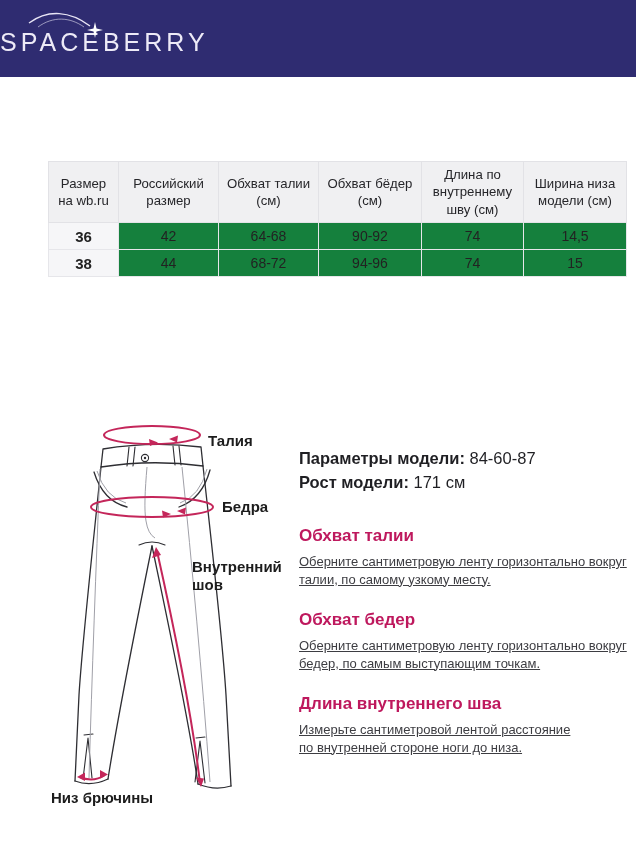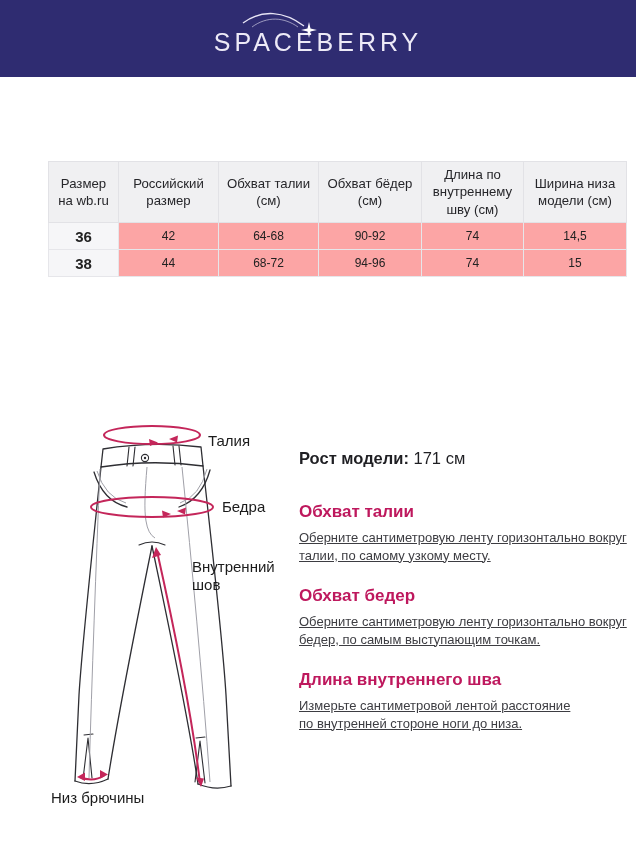--- a/index.html
+++ b/index.html
@@ -1,38 +1,38 @@
 <!DOCTYPE html>
 <html><head>
 <meta charset="utf-8">
 <style>
   * { margin:0; padding:0; box-sizing:border-box; }
   body { background:#fff; font-family:"Liberation Sans", sans-serif; }
   .page { position:relative; width:636px; height:848px; background:#ffffff; overflow:hidden; }
 
   
   .brand-header { position:absolute; top:0; left:0; width:636px; height:77px;
-    background:#2f2c71; display:flex; align-items:center; justify-content:center; }
+    background:#2f2c71; display:flex; align-items:center; }
   .brand-logo { position:relative; color:#edeaf7; font-size:25px; letter-spacing:4px;
     font-weight:400; padding-top:8px; }
   .comet { position:absolute; left:26px; top:-14px; }
 
   
   .size-table { position:absolute; left:48px; top:161px; border-collapse:collapse;
     table-layout:fixed; width:578px; }
   .size-table th { background:#f0f0f2; font-weight:400; font-size:13.2px; color:#26262a;
     border:1px solid #e2e2e6; height:56px; line-height:1.32; padding:4px 6px;
     text-align:center; vertical-align:middle; }
-  .size-table td { background:#fca5a5; font-size:12px; color:#222; border:1px solid #e6e6ea;
+  .size-table td { background:#15803d; font-size:14px; color:#222; border:1px solid #e6e6ea;
     height:27px; text-align:center; vertical-align:middle; }
   .size-table td.first { background:#f6f6f8; font-weight:700; font-size:15px; }
 
   
   .diagram { position:absolute; left:30px; top:415px; width:262px; height:400px; }
-  .diag-label { position:absolute; font-size:15px; font-weight:400; color:#1c1c1c;
+  .diag-label { position:absolute; font-size:15px; font-weight:700; color:#1c1c1c;
     line-height:18px; white-space:pre-line; }
   .waist-label { left:178px; top:17px; }
   .hips-label  { left:192px; top:83px; }
   .inseam-label{ left:162px; top:143px; }
   .hem-label   { left:21px;  top:374px; }
 
   
   .info-col { position:absolute; left:299px; top:446px; width:332px; }
   .model-info { margin-bottom:32px; }
   .model-line { font-size:16.5px; line-height:24px; color:#1f1f23; }
@@ -149,20 +149,24 @@
     <div class="diag-label waist-label">Талия</div>
     <div class="diag-label hips-label">Бедра</div>
     <div class="diag-label inseam-label">Внутренний
 шов</div>
     <div class="diag-label hem-label">Низ брючины</div>
   </div>
 
   <div class="info-col">
     <div class="model-info">
       <div class="model-line">
+        <span class="lbl">Параметры модели:</span>
+        <span class="val">84-60-87</span>
+      </div>
+      <div class="model-line">
         <span class="lbl">Рост модели:</span>
         <span class="val">171 см</span>
       </div>
     </div>
 
     <div class="measure-section">
       <div class="section-title">Обхват талии</div>
       <div class="section-body">Оберните сантиметровую ленту горизонтально вокруг
 талии, по самому узкому месту.</div>
     </div>

